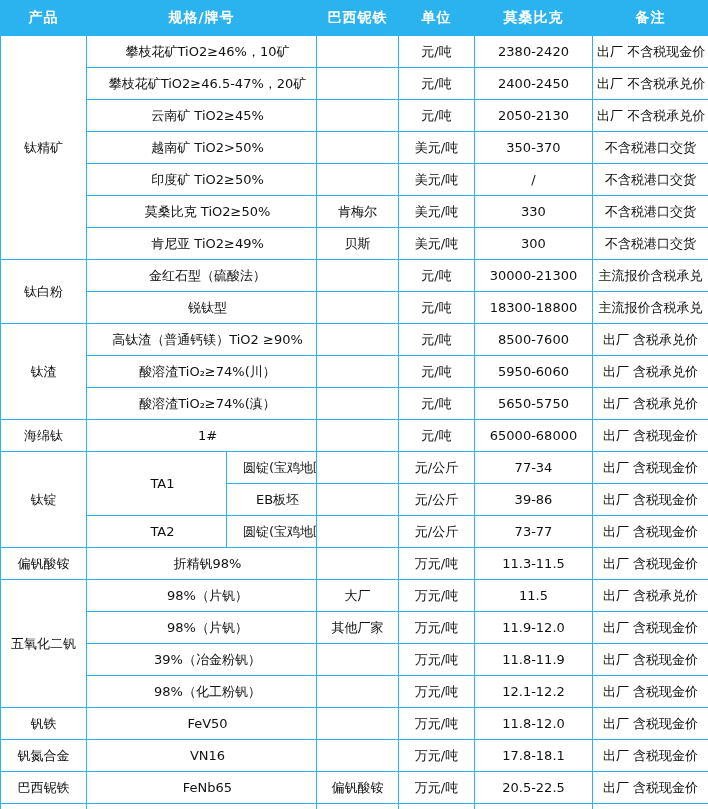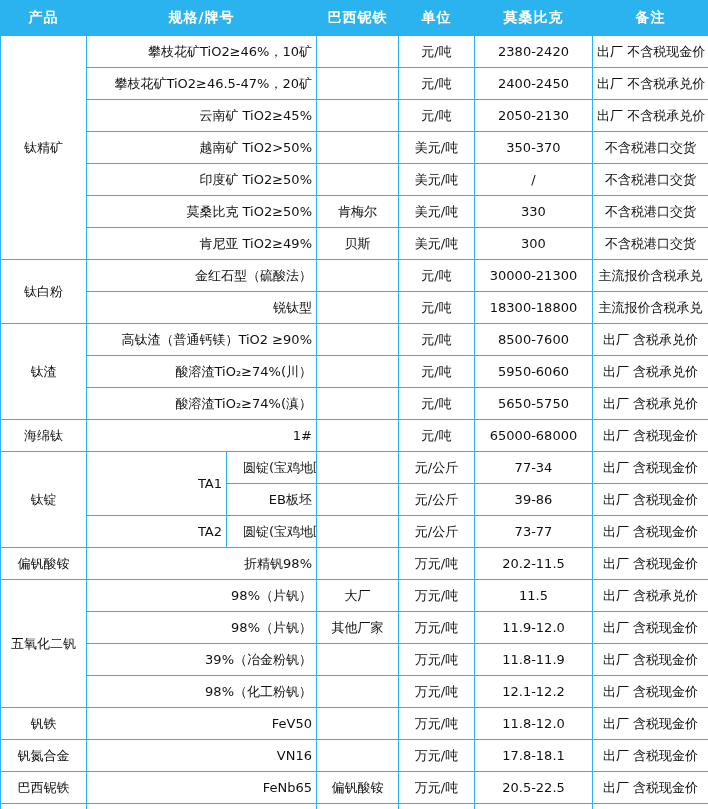--- a/index.html
+++ b/index.html
@@ -40,21 +40,21 @@
     font-size: 13px;
     color: #111111;
     height: 31px;
     padding: 0 4px;
     vertical-align: middle;
     text-align: center;
     white-space: nowrap;
     overflow: hidden;
   }
   #price-table td.left {
-    text-align: right;
+    text-align: center;
     padding-left: 16px;
   }
   #price-table td.center {
     text-align: center;
   }
 </style>
 </head>
 <body>
 
 <table id="price-table">
@@ -195,21 +195,21 @@
         <td class="center"></td>
         <td class="center">元/公斤</td>
         <td class="center">73-77</td>
         <td class="center">出厂 含税现金价</td>
       </tr>
       <tr>
         <td class="center" rowspan="1">偏钒酸铵</td>
         <td class="left" colspan="2">折精钒98%</td>
         <td class="center"></td>
         <td class="center">万元/吨</td>
-        <td class="center">20.2-11.5</td>
+        <td class="center">11.3-11.5</td>
         <td class="center">出厂 含税现金价</td>
       </tr>
       <tr>
         <td class="center" rowspan="4">五氧化二钒</td>
         <td class="left" colspan="2">98%（片钒）</td>
         <td class="center">大厂</td>
         <td class="center">万元/吨</td>
         <td class="center">11.5</td>
         <td class="center">出厂 含税承兑价</td>
       </tr>

